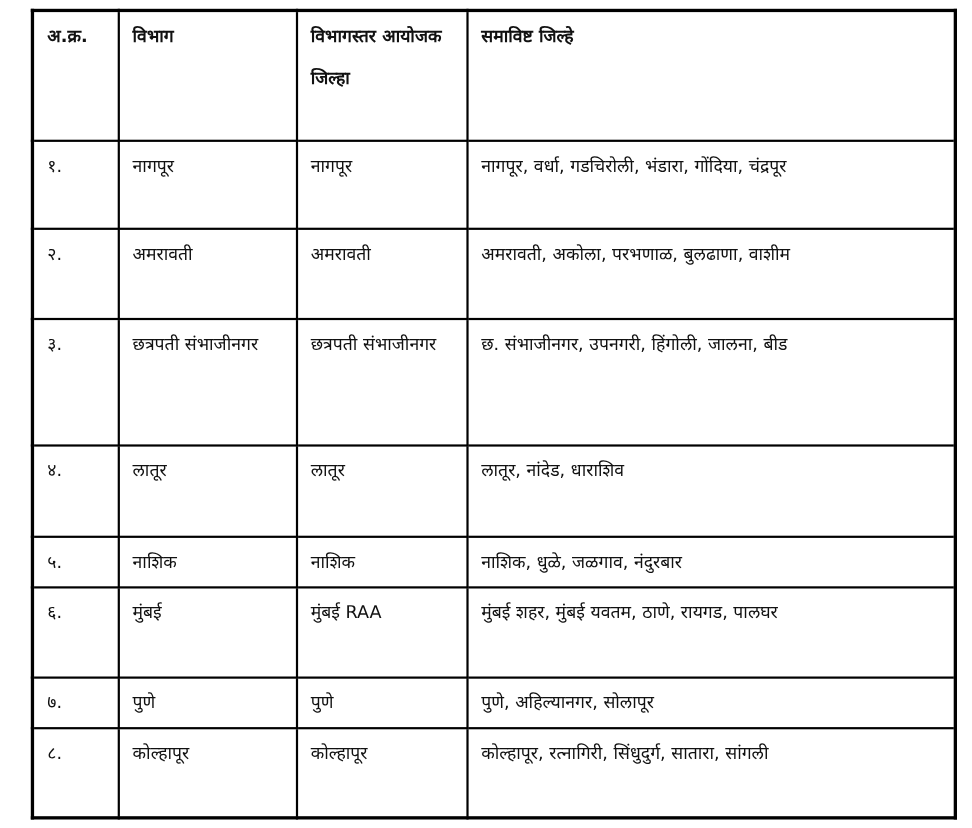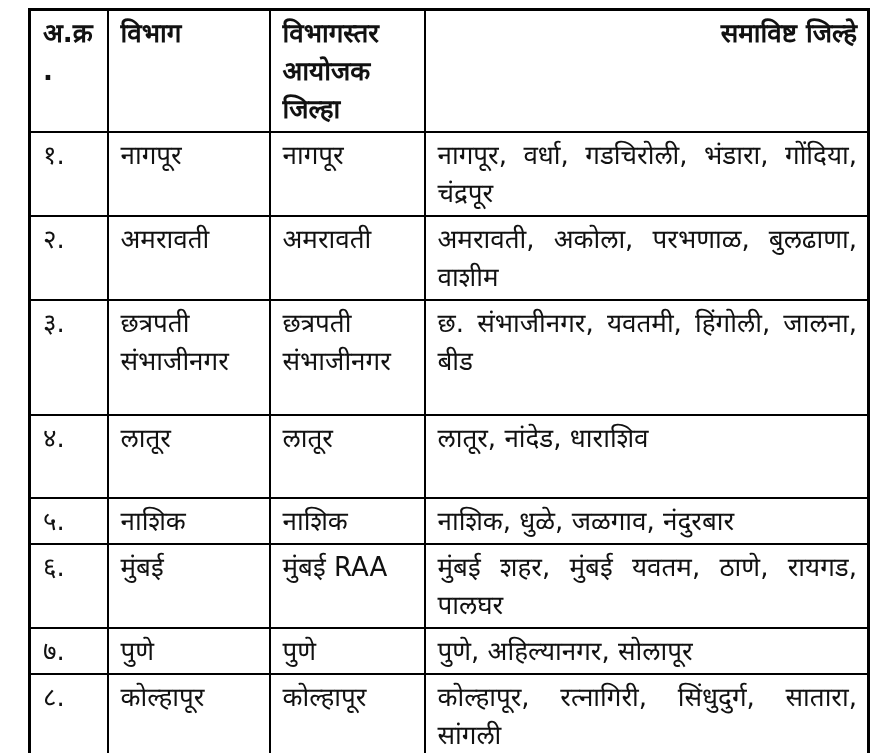--- a/index.html
+++ b/index.html
@@ -23,33 +23,33 @@
     color: #111111;
     border: 3px solid #000000;
   }
   col.col-sr   { width: 78px;  }
   col.col-div  { width: 162px; }
   col.col-org  { width: 155px; }
   col.col-incl { width: 444px; }
   th, td {
     border: 2px solid #000000;
     vertical-align: top;
-    font-size: 26px;
+    font-size: 16px;
     line-height: 38px;
     padding: 3px 10px 3px 12px;
     overflow: hidden;
     word-wrap: break-word;
   }
   thead th {
     font-weight: bold;
     text-align: left;
     height: 118px;
   }
   thead th.c3 {
-    text-align: right;
+    text-align: left;
   }
   tbody td {
     font-weight: normal;
     text-align: left;
   }
   tbody td.c3 {
     text-align: justify;
     margin-top: 45px;
   }
   
@@ -91,21 +91,21 @@
         <tr>
           <td class="c0">२.</td>
           <td class="c1">अमरावती</td>
           <td class="c2">अमरावती</td>
           <td class="c3">अमरावती, अकोला, परभणाळ, बुलढाणा, वाशीम</td>
         </tr>
         <tr>
           <td class="c0">३.</td>
           <td class="c1">छत्रपती संभाजीनगर</td>
           <td class="c2">छत्रपती संभाजीनगर</td>
-          <td class="c3">छ. संभाजीनगर, यवतमी, हिंगोली, जालना, बीड</td>
+          <td class="c3">छ. संभाजीनगर, उपनगरी, हिंगोली, जालना, बीड</td>
         </tr>
         <tr>
           <td class="c0">४.</td>
           <td class="c1">लातूर</td>
           <td class="c2">लातूर</td>
           <td class="c3">लातूर, नांदेड, धाराशिव</td>
         </tr>
         <tr>
           <td class="c0">५.</td>
           <td class="c1">नाशिक</td>

